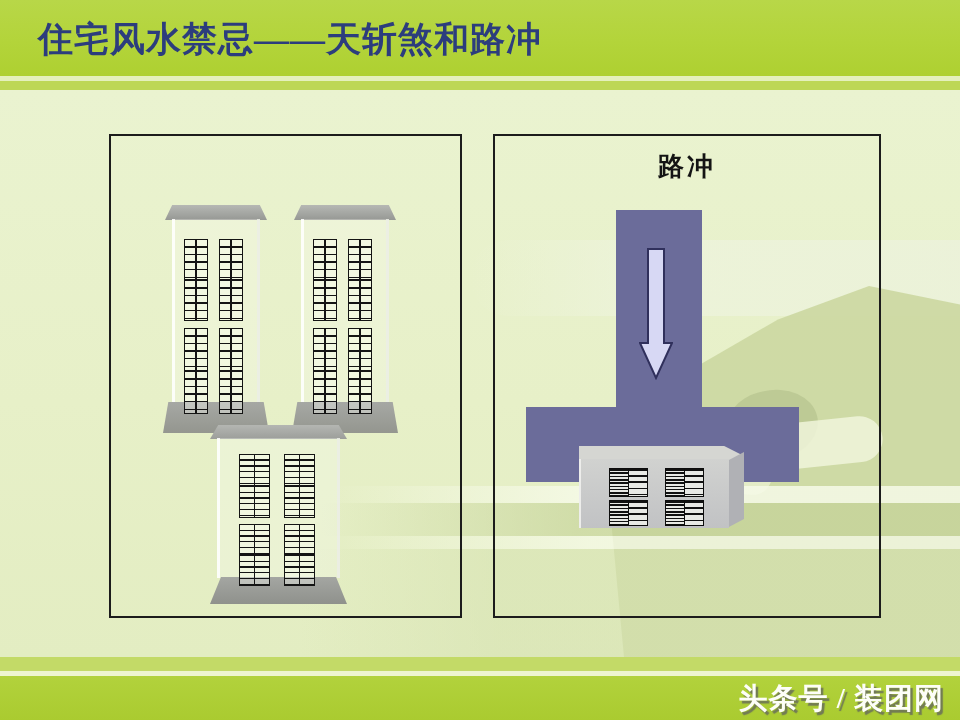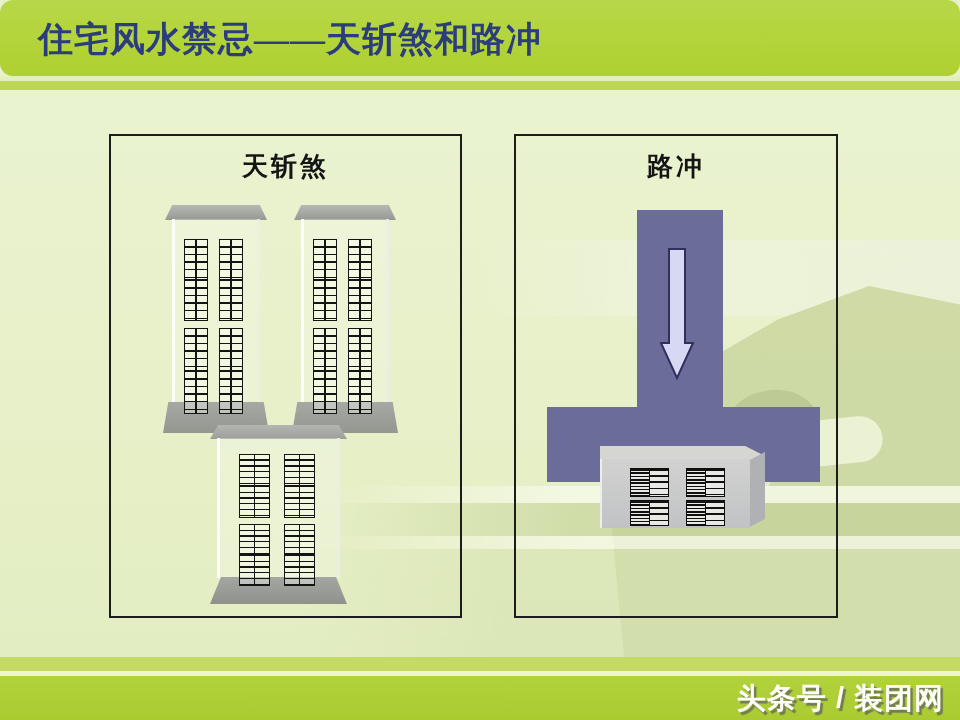--- a/index.html
+++ b/index.html
@@ -2,21 +2,21 @@
 <html><head>
 <meta charset="utf-8">
 <style>
   html,body{margin:0;padding:0;background:#555;}
   .slide{position:relative;width:960px;height:720px;overflow:hidden;margin:0 auto;
          font-family:"Liberation Serif","DejaVu Serif",serif;background:#e8f1cb;}
   [data-interactable]{box-sizing:border-box;}
 
   
   .titlebar{position:absolute;left:0;top:0;width:960px;height:76px;
-            background:linear-gradient(180deg,#b8d748 0%,#b3d43a 55%,#aed031 100%);border-radius:13px;}
+            background:linear-gradient(180deg,#b8d748 0%,#b3d43a 55%,#aed031 100%);}
   .title{margin:0;position:absolute;left:38px;top:20px;font-size:35px;line-height:40px;
          font-weight:700;color:#2c3d7d;letter-spacing:1px;white-space:nowrap;}
   .titlebar-line{position:absolute;left:0;top:76px;width:960px;height:5px;background:#e4f0bc;}
   .titlebar-stripe{position:absolute;left:0;top:81px;width:960px;height:9px;background:#bdd755;}
 
   
   .content{position:absolute;left:0;top:90px;width:960px;height:567px;
            background:linear-gradient(180deg,#eaf3d0 0%,#e7f0c8 55%,#e3edc2 100%);}
 
   
@@ -36,21 +36,21 @@
   .dec-stripe2{left:320px;top:413px;width:640px;height:33px;
              background:linear-gradient(to right,rgba(195,209,150,0),rgba(195,209,150,.6) 40%);}
   .dec-stripe3{left:340px;top:446px;width:620px;height:13px;border-radius:7px 0 0 7px;
              background:linear-gradient(to right,rgba(246,250,232,0),rgba(246,250,232,.75) 40%);}
   .dec-bottom{left:300px;top:459px;width:660px;height:108px;
              background:linear-gradient(to right,rgba(214,226,177,0),rgba(214,226,177,.55) 30%);}
 
   
   .panel{position:absolute;top:44px;height:484px;border:2px solid #1c1c1c;z-index:2;background:transparent;}
   .panel.left{left:109px;width:353px;}
-  .panel.right{left:514px;width:324px;}
+  .panel.right{left:493px;width:388px;}
   .plabel{position:absolute;left:0;top:13px;width:100%;text-align:center;
           font-size:26px;font-weight:600;letter-spacing:3px;color:#141414;}
 
   
   .tower{position:absolute;width:106px;height:228px;}
   .tower .roof{position:absolute;left:2px;top:0;width:102px;height:15px;
           background:linear-gradient(180deg,#b6b8b4 0%,#a3a5a1 60%,#969894 100%);
           clip-path:polygon(7% 0,93% 0,100% 100%,0 100%);}
   .tower .tbody{position:absolute;left:9px;top:14px;width:88px;height:184px;
           background:rgba(250,252,244,.28);
@@ -113,21 +113,21 @@
   .caption{position:absolute;left:0;top:408px;width:100%;text-align:center;
            font-size:23px;font-weight:700;font-style:italic;color:#141414;letter-spacing:.5px;}
 
   
   .foot-stripe{position:absolute;left:0;top:657px;width:960px;height:14px;background:#c3da67;}
   .foot-line{position:absolute;left:0;top:671px;width:960px;height:5px;background:#eef5cf;}
   .foot-band{position:absolute;left:0;top:676px;width:960px;height:44px;
              background:linear-gradient(180deg,#b2d23c,#aacb30);}
   .watermark{position:absolute;right:16px;top:6px;font-size:29px;line-height:32px;font-weight:700;
              color:#fdfef8;letter-spacing:1px;white-space:nowrap;
-             font-family:Liberation Sans, sans-serif;
+             font-family:Liberation Serif, serif;
              text-shadow:2.5px 2.5px 1px rgba(108,114,88,.9);}
 </style>
 </head>
 <body>
 
 <div class="slide" data-interactable="false">
 
   <header class="titlebar" data-interactable="false">
     <h1 class="title" data-interactable="false">住宅风水禁忌——天斩煞和路冲</h1>
   </header>
@@ -140,21 +140,20 @@
     <div class="dec dec-mountain" data-interactable="false"></div>
     <div class="dec dec-cliff" data-interactable="false"></div>
     <div class="dec dec-swoosh1" data-interactable="false"></div>
     <div class="dec dec-swoosh2" data-interactable="false"></div>
     <div class="dec dec-stripe1" data-interactable="false"></div>
     <div class="dec dec-stripe2" data-interactable="false"></div>
     <div class="dec dec-stripe3" data-interactable="false"></div>
     <div class="dec dec-bottom" data-interactable="false"></div>
 
     <section class="panel left" data-interactable="false">
-      <div class="plabel" data-interactable="false">天斩煞</div>
 
       <div class="tower t1" data-interactable="false">
         <div class="roof" data-interactable="false"></div>
         <div class="tbody" data-interactable="false"></div>
         <div class="tbase" data-interactable="false"></div>
         <div class="strip s1" data-interactable="false">
           <div class="wg h41" data-interactable="false"></div>
           <div class="wg h41" data-interactable="false"></div>
           <div class="sgap" data-interactable="false"></div>
           <div class="wg h43" data-interactable="false"></div>

